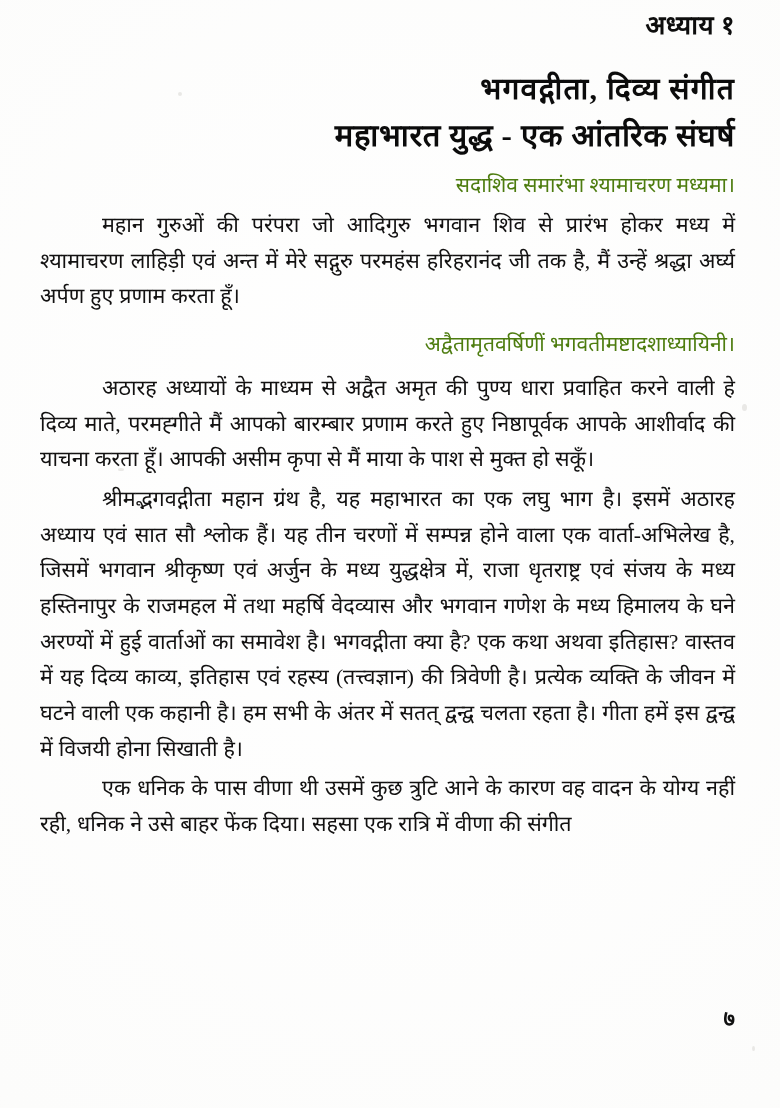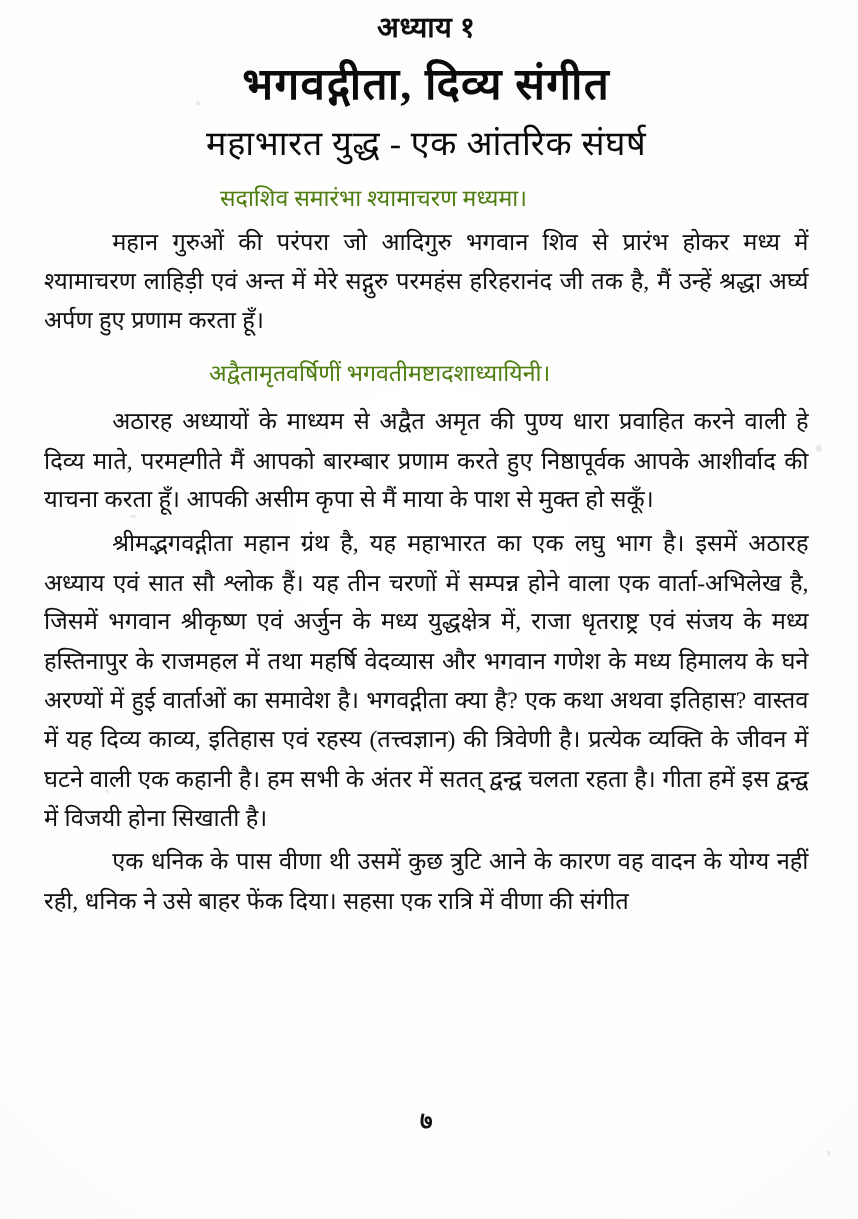--- a/index.html
+++ b/index.html
@@ -29,47 +29,48 @@
 
   .page {
     position: relative;
     z-index: 1;
     width: 780px;
     height: 1042px;
     box-sizing: border-box;
     padding: 4px 45px 0 40px;
     display: flex;
     flex-direction: column;
+    align-items: flex-end;
   }
 
   
   .chapter-label {
     text-align: center;
     font-size: 26px;
     font-weight: 700;
     letter-spacing: 0.5px;
     line-height: 1.25;
     margin: 6px 0 2px 0;
     color: #0d0d0d;
   }
 
   .title-main {
     text-align: center;
-    font-size: 40px;
+    font-size: 30px;
     font-weight: 700;
     letter-spacing: 1.2px;
     line-height: 1.3;
-    margin: 6px 0 2px 0;
+    margin: 24px 0 2px 0;
     color: #0b0b0b;
   }
 
   .title-sub {
     text-align: center;
     font-size: 31px;
-    font-weight: 400;
+    font-weight: 700;
     letter-spacing: 0.6px;
     line-height: 1.3;
     margin: 6px 0 6px 0;
     color: #0b0b0b;
   }
 
   
   .verse-block {
     margin: 6px 0 4px 0;
     padding-left: 160px;

